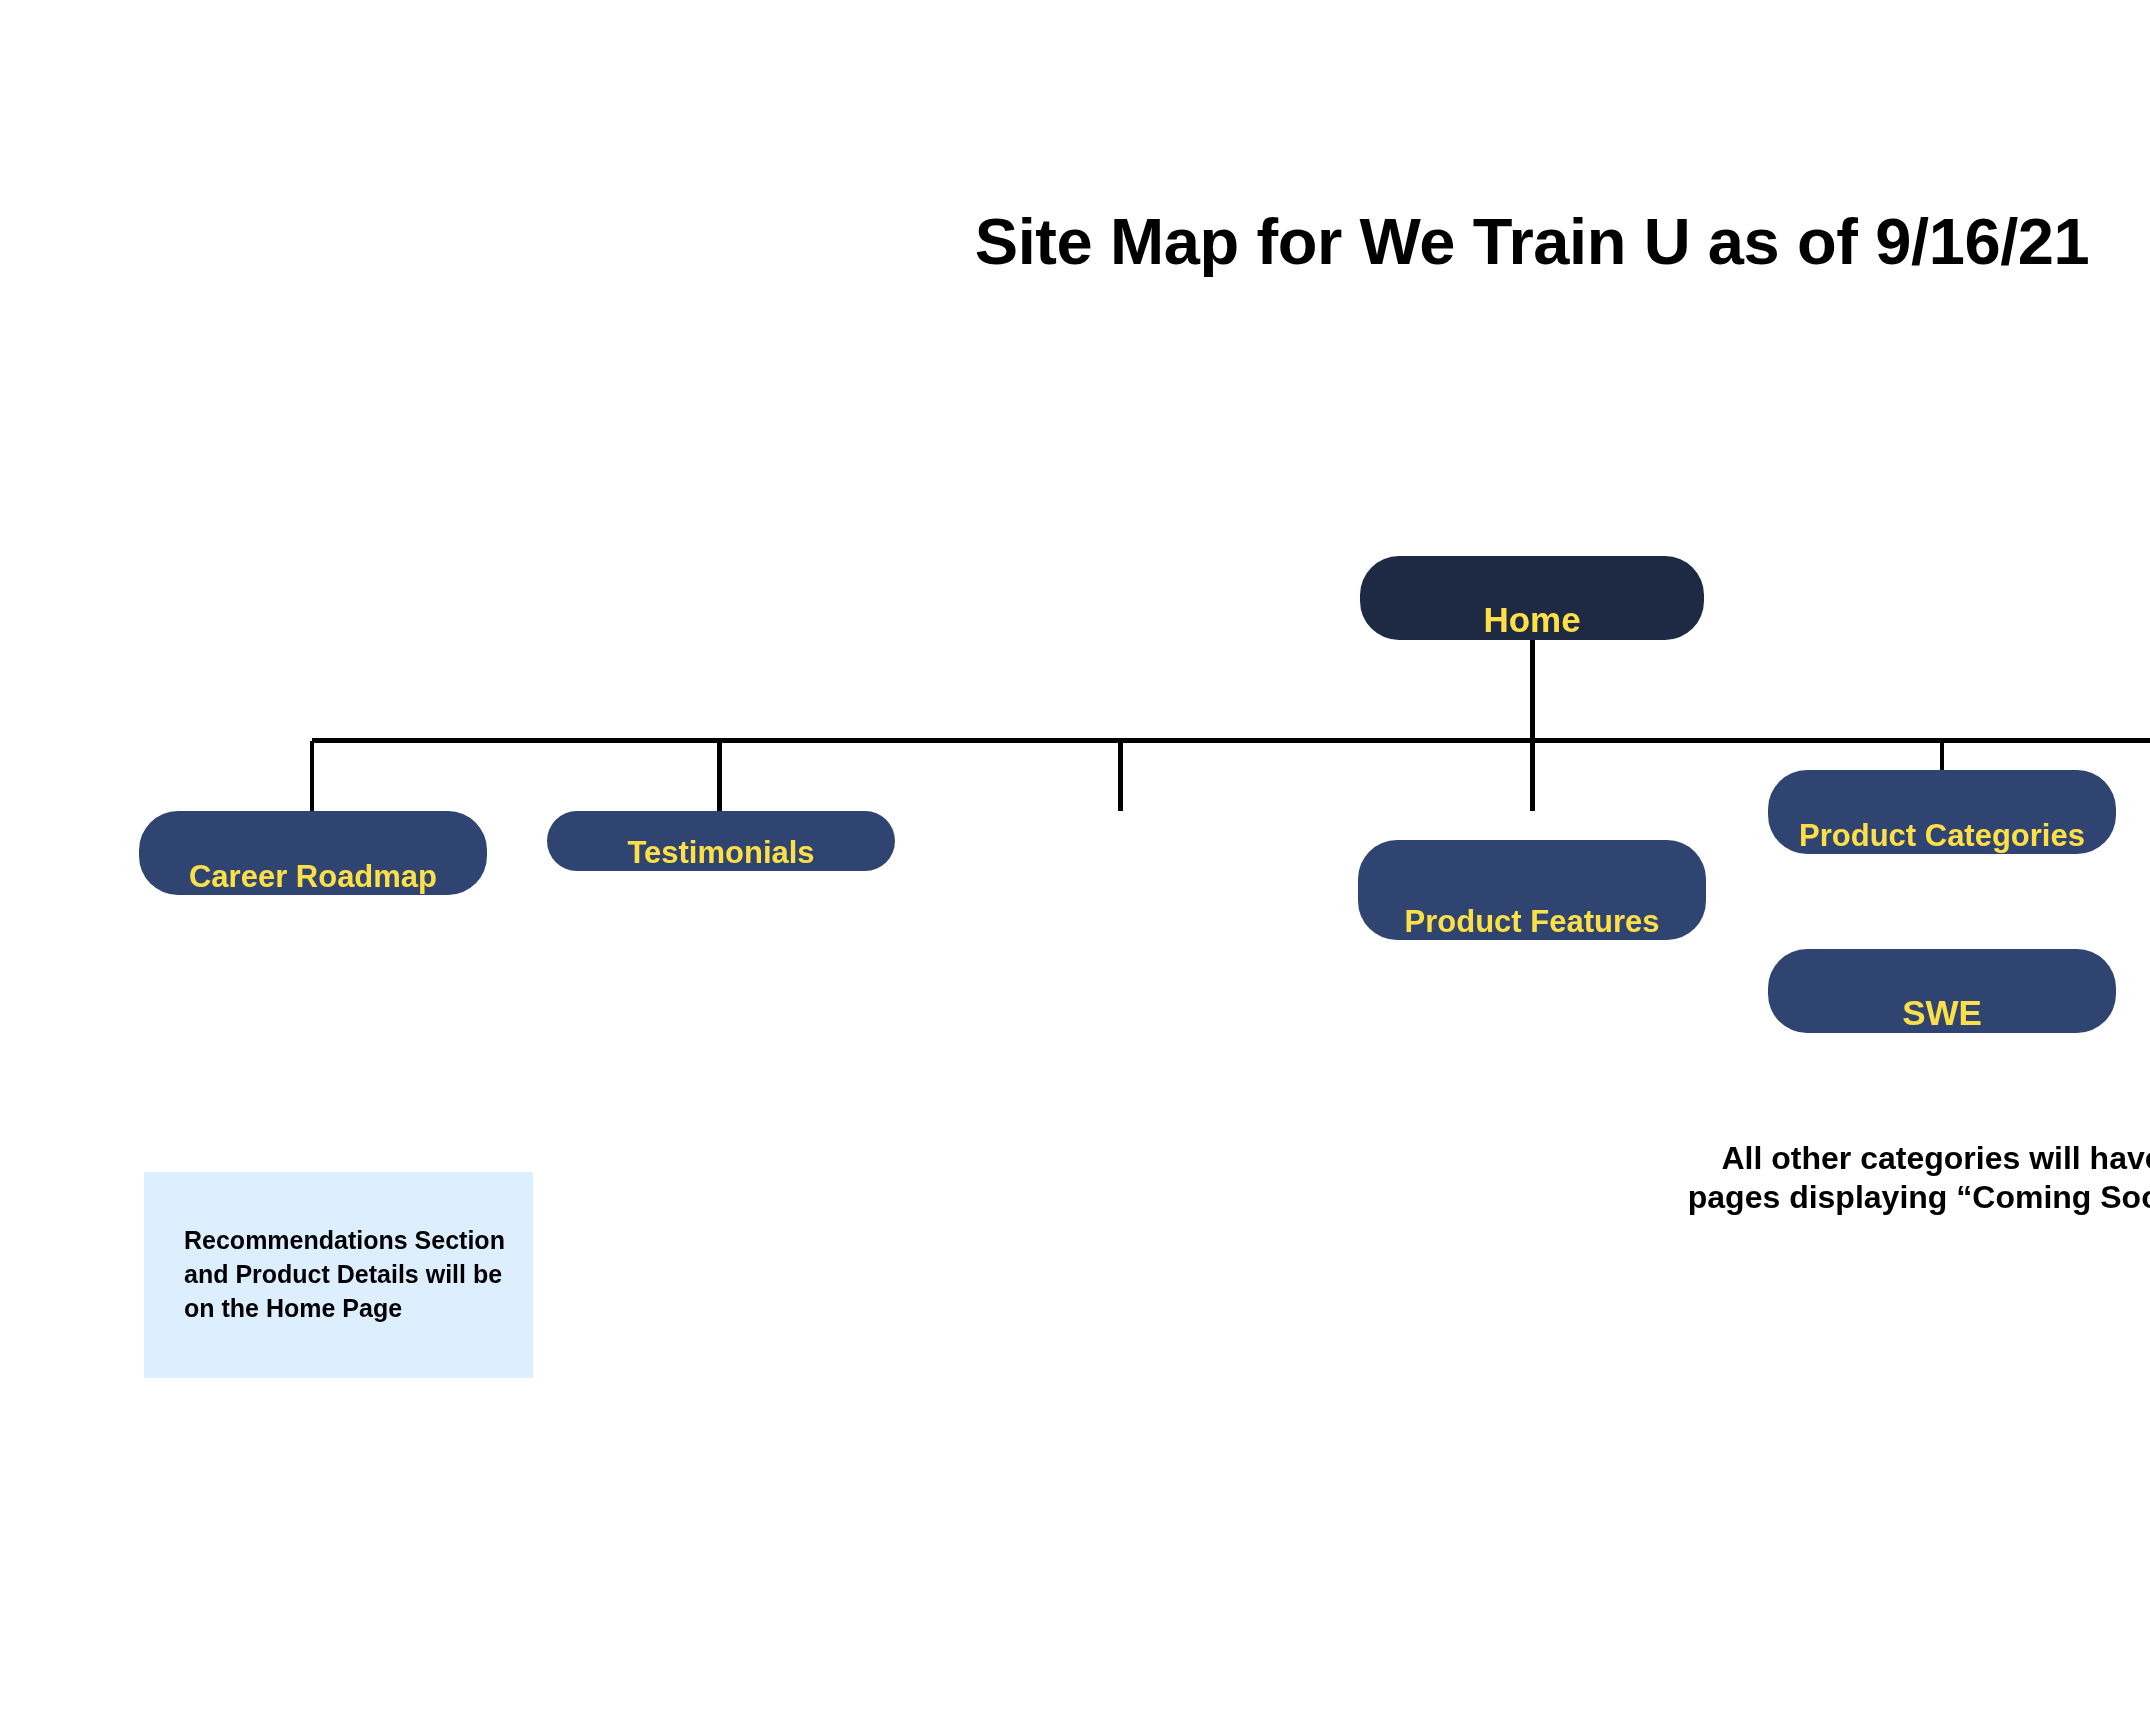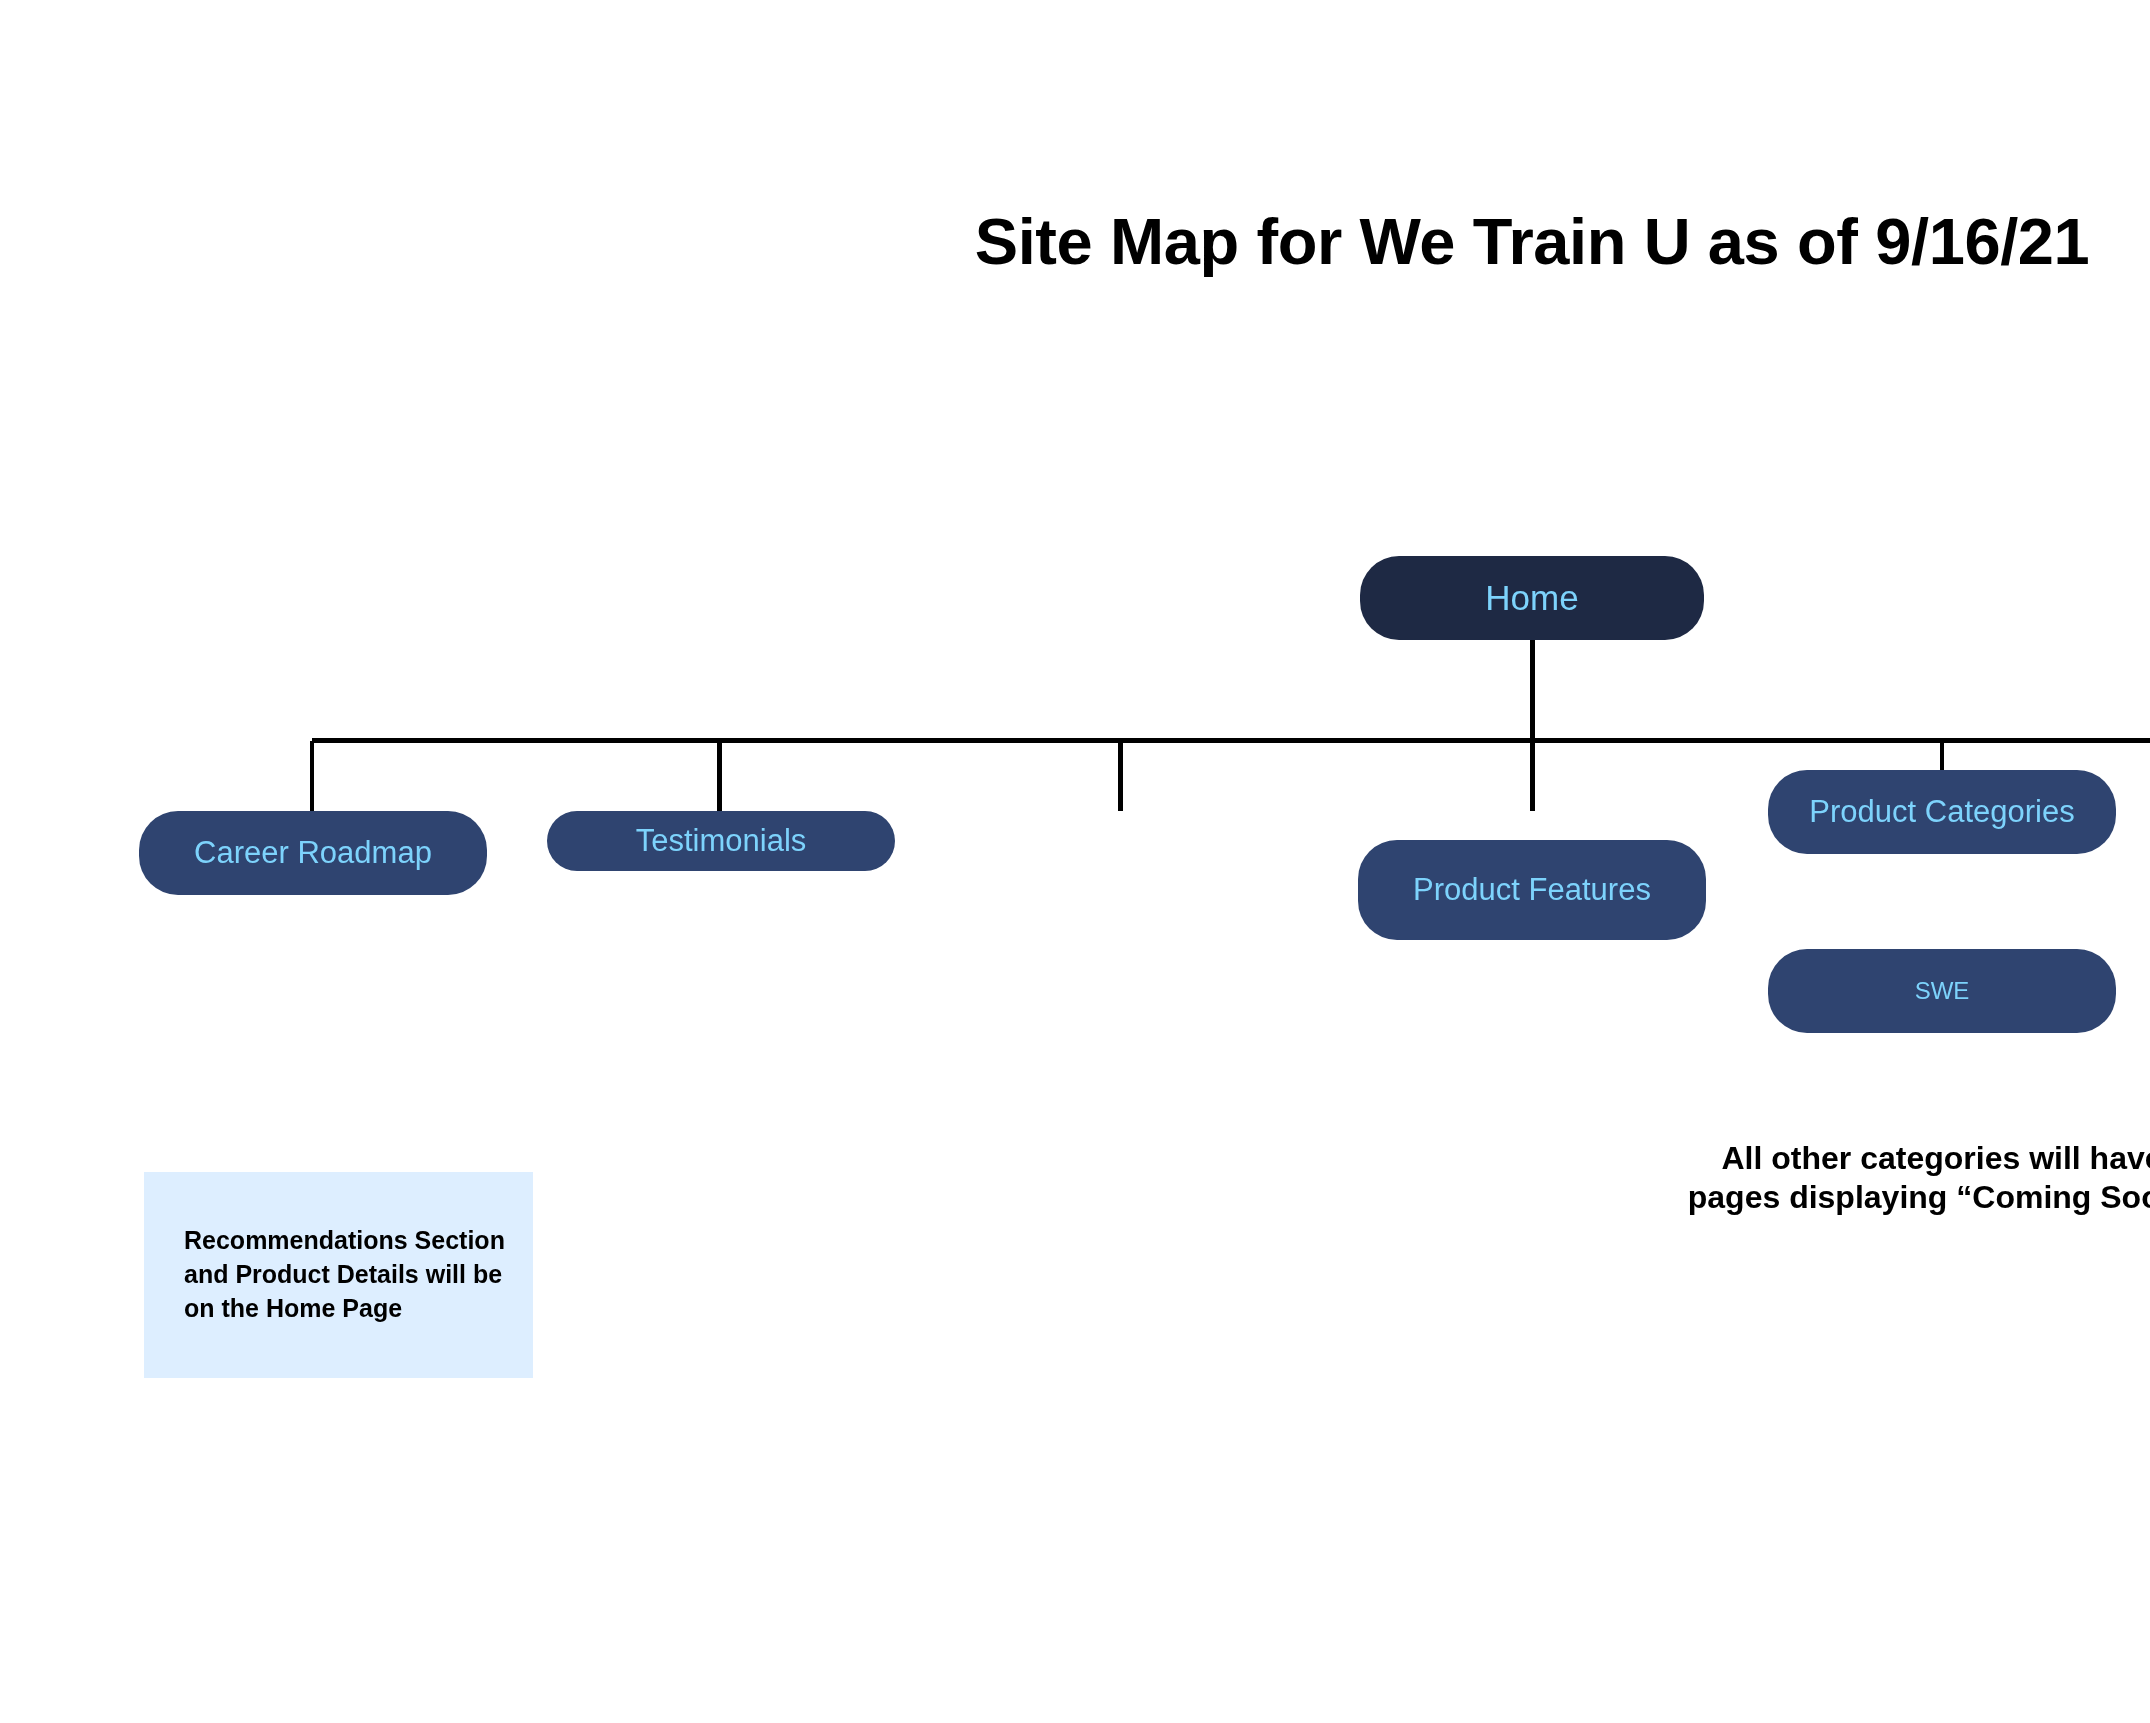--- a/index.html
+++ b/index.html
@@ -42,39 +42,39 @@
     top: 0;
     width: 3064px;
     height: 1723px;
     pointer-events: none;
   }
 
   
   .node {
     position: absolute;
     display: flex;
-    align-items: center;
+    align-items: flex-end;
     justify-content: center;
     border-radius: 39px;
-    color: #7dd3fc;
-    font-weight: normal;
+    color: #fde047;
+    font-weight: bold;
     box-sizing: border-box;
     white-space: nowrap;
   }
   .node-root {
     background: #1e2944;
     font-size: 35px;
   }
   .node-child {
     background: #2f4470;
     font-size: 31px;
   }
   .node-grandchild {
     background: #2f4470;
-    font-size: 24px;
+    font-size: 35px;
   }
 
   
   .annotation-text {
     position: absolute;
     text-align: center;
     font-size: 32px;
     font-weight: bold;
     color: #000000;
     line-height: 1.22;

